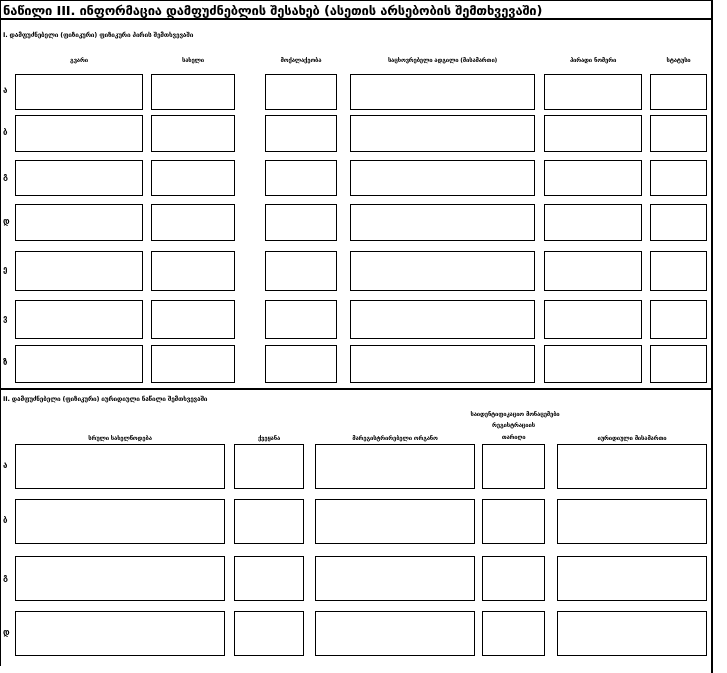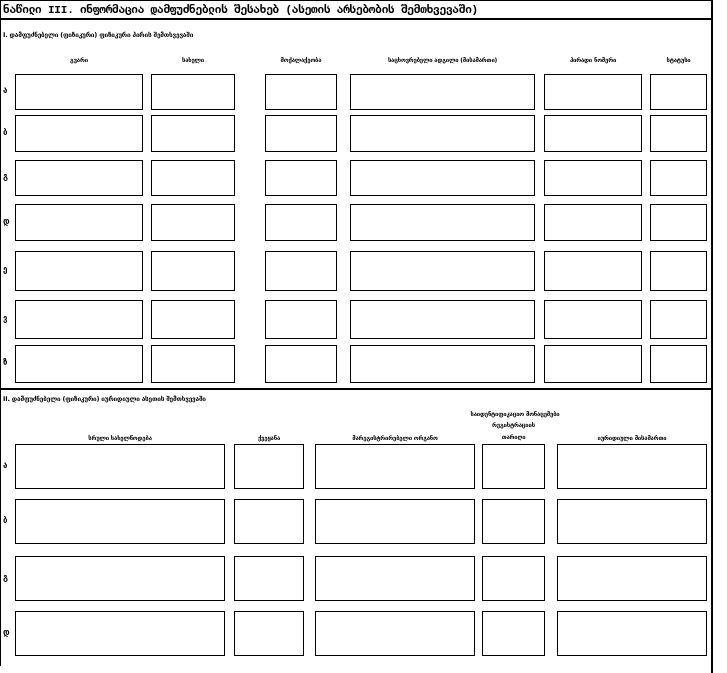--- a/index.html
+++ b/index.html
@@ -3,21 +3,21 @@
 <meta charset="utf-8">
 <style>
   html, body { margin:0; padding:0; background:#ffffff; }
   body { width:727px; height:673px; position:relative; overflow:hidden;
          font-family:"DejaVu Sans", sans-serif; color:#000; }
   .abs { position:absolute; }
   .frame-top { left:0; top:0; width:713px; height:1px; background:#000; }
   .frame-left { left:0; top:0; width:1px; height:666px; background:#000; }
   .frame-right { left:711px; top:0; width:2px; height:673px; background:#000; }
   .rule { left:0; width:713px; height:2px; background:#000; }
-  .title { left:3px; top:3px; font-size:11px; font-weight:bold; white-space:nowrap; letter-spacing:-0.2px;font-family:Liberation Mono, monospace; }
+  .title { left:3px; top:3px; font-size:13px; font-weight:bold; white-space:nowrap; letter-spacing:-0.2px; }
   .sec-title { font-size:6.5px; font-weight:bold; white-space:nowrap; letter-spacing:-0.2px; }
   .colhead { font-size:6px; font-weight:bold; text-align:center; white-space:nowrap; letter-spacing:-0.2px; line-height:8px; }
   .rowlabel { left:3px; font-size:8px; font-weight:bold; width:12px; }
   .box { border:1px solid #000; box-sizing:border-box; background:#fff; }
 </style>
 </head>
 <body>
 
 <div class="abs frame-top"></div>
 <div class="abs frame-left"></div>
@@ -82,21 +82,21 @@
     <div class="abs box" style="left: 15px; width: 128px; top: 345px; height: 38px;"></div>
     <div class="abs box" style="left: 151px; width: 84px; top: 345px; height: 38px;"></div>
     <div class="abs box" style="left: 265px; width: 72px; top: 345px; height: 38px;"></div>
     <div class="abs box" style="left: 350px; width: 185px; top: 345px; height: 38px;"></div>
     <div class="abs box" style="left: 544px; width: 98px; top: 345px; height: 38px;"></div>
     <div class="abs box" style="left: 650px; width: 57px; top: 345px; height: 38px;"></div>
   </div>
 
 <div class="abs rule" style="top:388px;"></div>
 
-<div class="abs sec-title" style="left:3px; top:395px;">II. დამფუძნებელი (ფიზიკური) იურიდიული ასეთის შემთხვევაში</div>
+<div class="abs sec-title" style="left:3px; top:395px;">II. დამფუძნებელი (ფიზიკური) იურიდიული ნაწილი შემთხვევაში</div>
 
 <div class="abs colhead" style="left:15px; width:210px; top:434px;">სრული სახელწოდება</div>
 <div class="abs colhead" style="left:234px; width:70px; top:434px;">ქვეყანა</div>
 <div class="abs colhead" style="left:315px; width:160px; top:434px;">მარეგისტრირებელი ორგანო</div>
 <div class="abs colhead" style="left:400px; width:230px; top:410px;">საიდენტიფიკაციო მონაცემები</div>
 <div class="abs colhead" style="left:482px; width:63px; top:421px;">რეგისტრაციის</div>
 <div class="abs colhead" style="left:482px; width:63px; top:433px;">თარიღი</div>
 <div class="abs colhead" style="left:557px; width:150px; top:434px;">იურიდიული მისამართი</div>
 
 <div id="sec2-rows">

